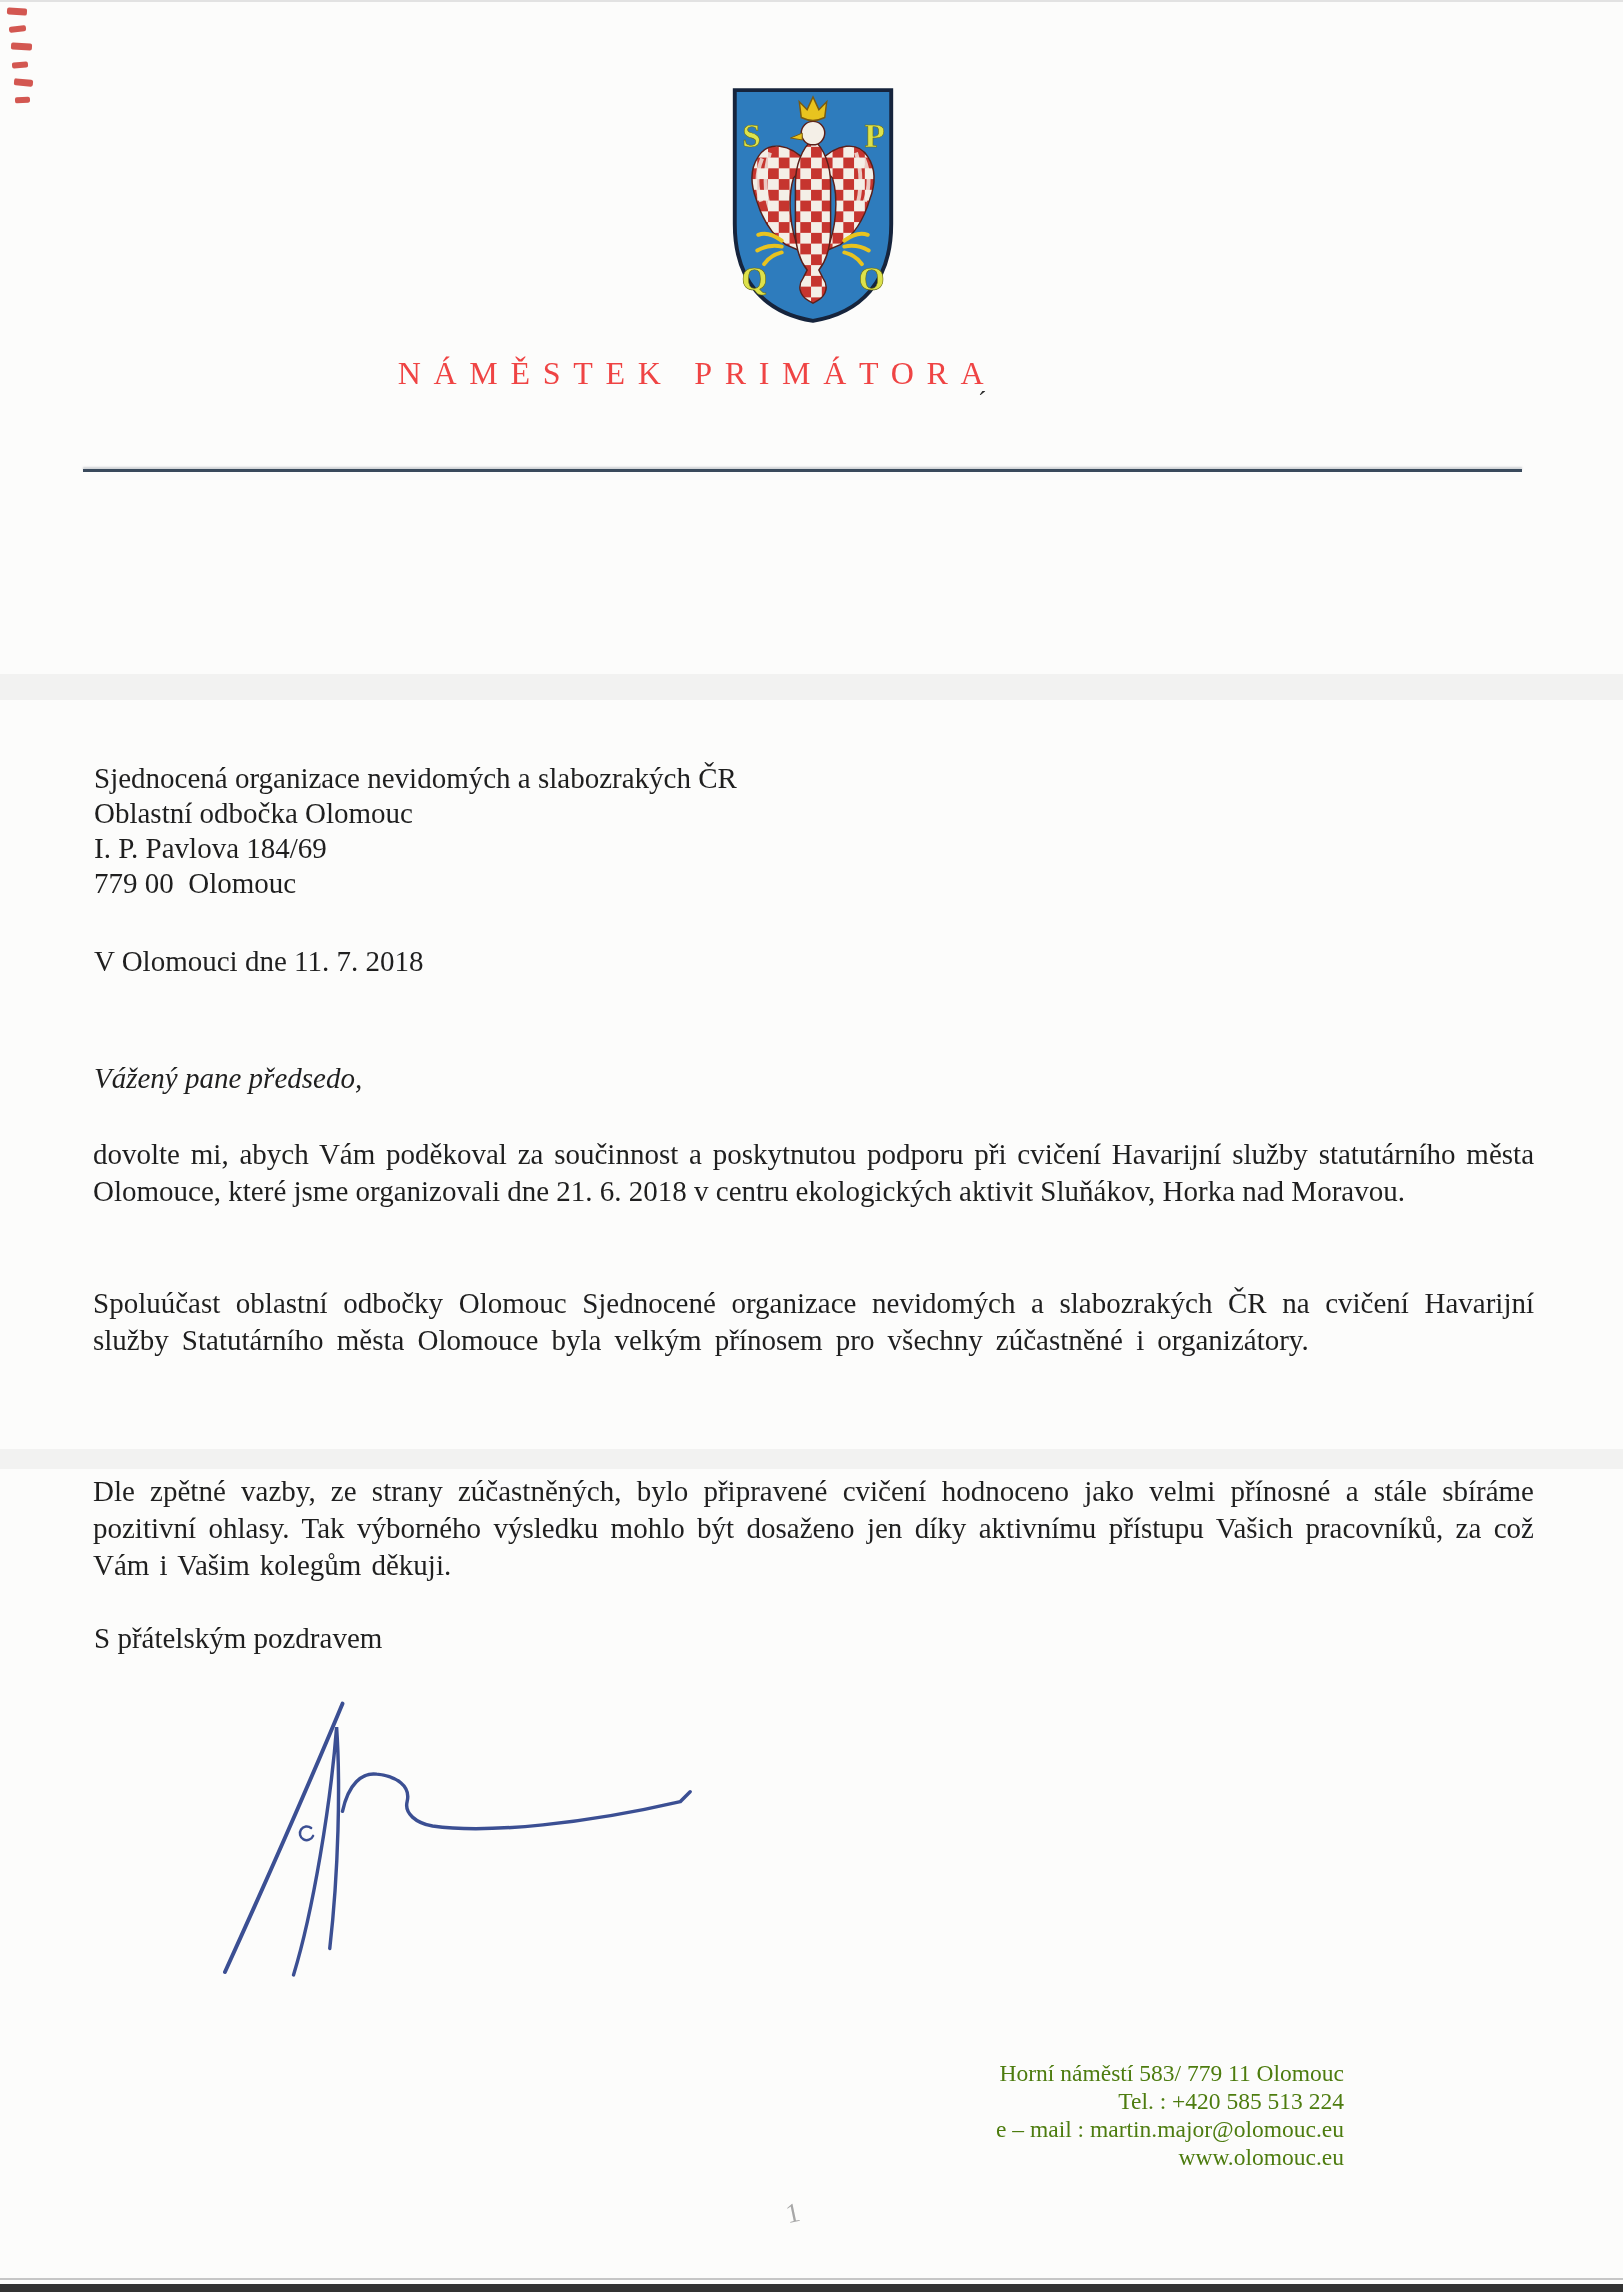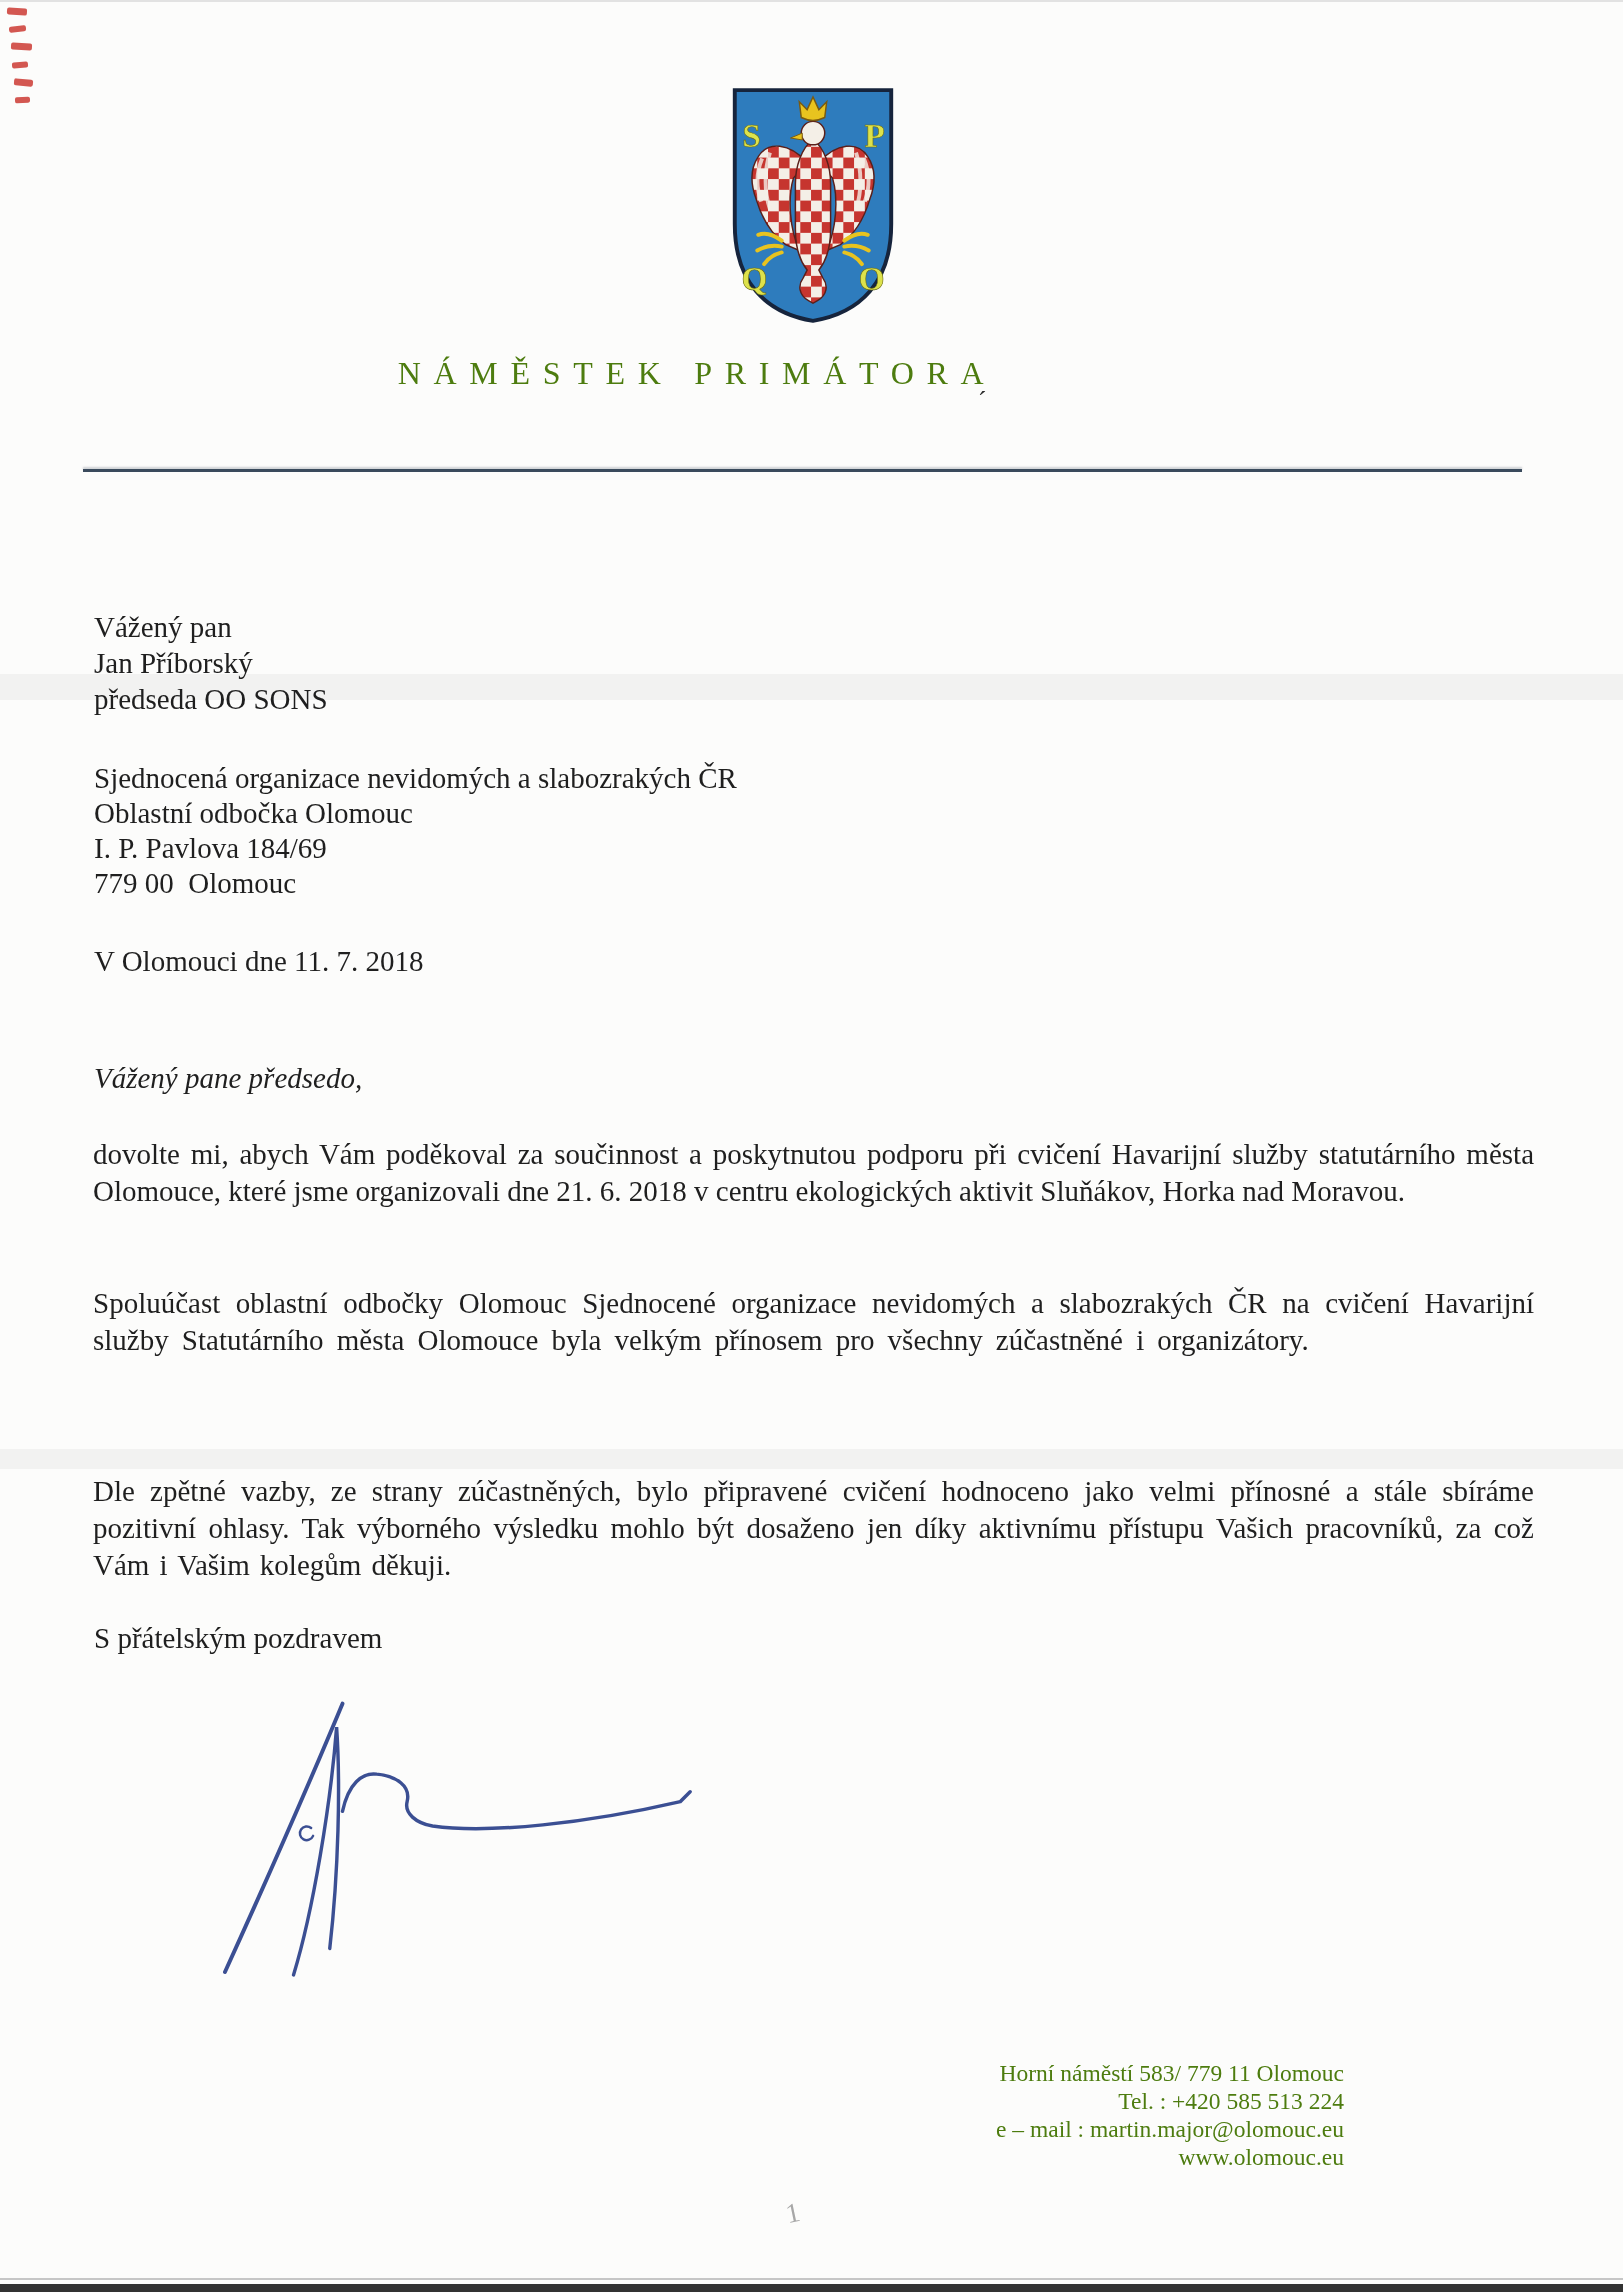--- a/index.html
+++ b/index.html
@@ -10,21 +10,21 @@
     background:#fcfcfb;
     overflow:hidden;
     font-family:"Liberation Serif", serif;
     color:#1f1f1f;
   }
   .abs{position:absolute;}
   
   .hdr1{
     width:1394px;text-align:center;
     font-size:32px;letter-spacing:12.7px;
-    color:#4d7c0f;white-space:nowrap;
+    color:#ef4444;white-space:nowrap;
   }
   .hdr2{
     width:1623px;text-align:center;
     font-size:26.5px;letter-spacing:9.8px;
     color:#2b2b2b;white-space:nowrap;
   }
   .rule{
     left:83px;top:469px;width:1439px;height:2.9px;
     background:#3a4a5c;
     box-shadow:0 -2px 2px rgba(120,130,140,.35);
@@ -103,23 +103,20 @@
       <text x="153" y="66" font-size="34" font-weight="bold" fill="#dde24b" stroke="#6a6a10" stroke-width=".6" text-anchor="middle">P</text>
       <text x="30" y="212" font-size="34" font-weight="bold" fill="#dde24b" stroke="#6a6a10" stroke-width=".6" text-anchor="middle">Q</text>
       <text x="150" y="212" font-size="34" font-weight="bold" fill="#dde24b" stroke="#6a6a10" stroke-width=".6" text-anchor="middle">O</text>
     </svg>
   </div>
 
   <div class="abs hdr1" style="top:355px;">NÁMĚSTEK PRIMÁTORA</div>
   <div class="abs" style="left:978px;top:386px;font-size:25.5px;color:#2b2b2b;">´</div>
   <div class="abs rule"></div>
 
-  <div class="abs blk" style="left:94px;top:609px;"><span>Vážený pan</span>
-<span>Jan Příborský</span>
-<span>předseda OO SONS</span></div>
 
   <div class="abs blk" style="left:94px;top:761px;line-height:35px;"><span>Sjednocená organizace nevidomých a slabozrakých ČR</span>
 <span>Oblastní odbočka Olomouc</span>
 <span>I. P. Pavlova 184/69</span>
 <span>779 00  Olomouc</span></div>
 
   <div class="abs blk" style="left:94px;top:943px;">V Olomouci dne 11. 7. 2018</div>
 
   <div class="abs blk" style="left:94px;top:1060px;font-style:italic;">Vážený pane předsedo,</div>
 

